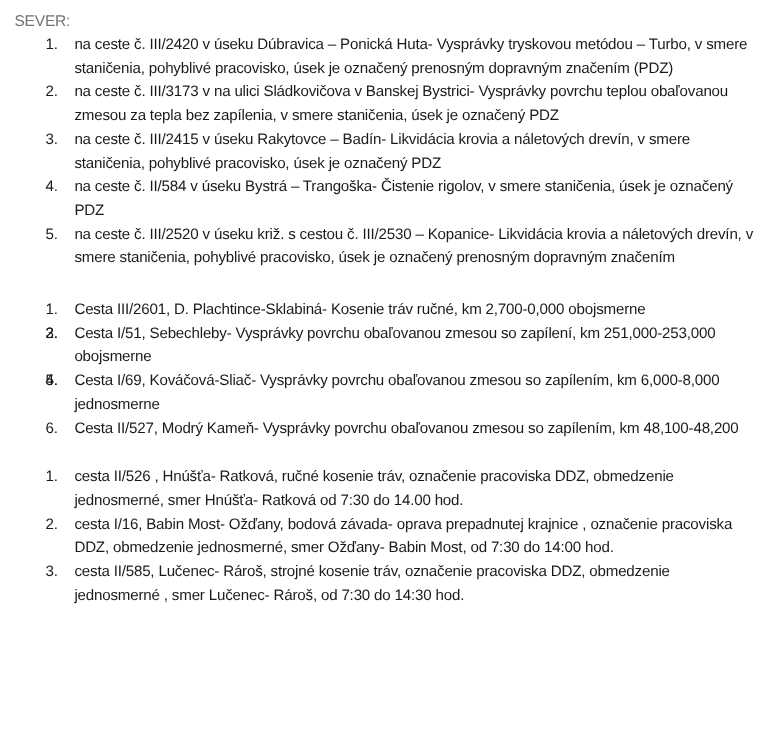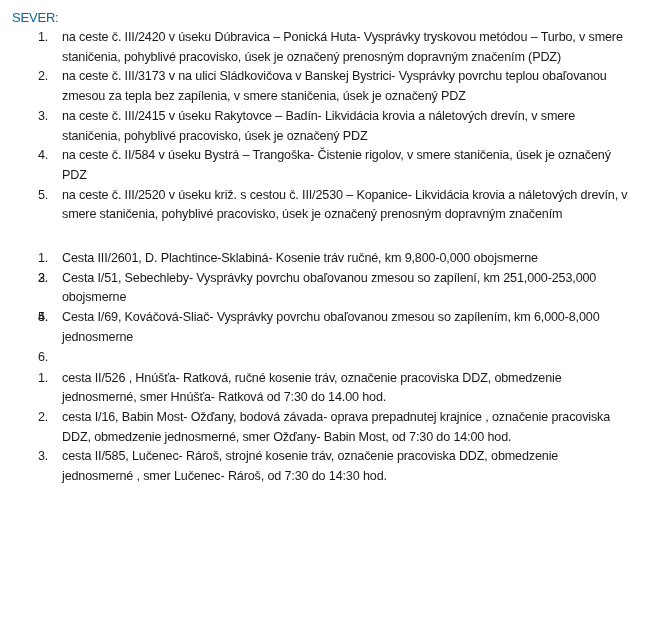--- a/index.html
+++ b/index.html
@@ -1,19 +1,19 @@
 <!DOCTYPE html>
 <html><head>
 <meta charset="utf-8">
 <style>
   html, body { margin: 0; padding: 0; background: #ffffff; }
   body { width: 648px; height: 627px; overflow: hidden; font-family: "Liberation Sans", sans-serif; font-size: 12.6px; color: #1a1a1a; }
   .page { position: relative; padding: 8px 0 0 0; }
   .section { margin: 0; }
-  .section-title { color: #0369a1; margin: 0 0 0 12px; line-height: 20px; height: 20px; font-size: 13px; letter-spacing: -0.2px; }
+  .section-title { color: #737373; margin: 0 0 0 12px; line-height: 20px; height: 20px; font-size: 13px; letter-spacing: -0.2px; }
   ol.items { list-style: none; margin: 0; padding: 0; }
   ol.items li { position: relative; padding-left: 62px; padding-right: 20px; line-height: 19.7px; letter-spacing: -0.15px; }
   ol.items li .num { position: absolute; left: 38px; top: 0; }
   .gap-sever { height: 24px; }
   .gap-stred { height: 21px; }
 </style>
 </head>
 <body>
 
 <div class="page">
@@ -26,26 +26,26 @@
       <li><span class="num">3.</span><span>na ceste č. III/2415 v úseku Rakytovce – Badín- Likvidácia krovia a náletových drevín, v smere staničenia, pohyblivé pracovisko, úsek je označený PDZ</span></li>
       <li><span class="num">4.</span><span>na ceste č. II/584 v úseku Bystrá – Trangoška- Čistenie rigolov, v smere staničenia, úsek je označený PDZ</span></li>
       <li><span class="num">5.</span><span>na ceste č. III/2520 v úseku križ.  s cestou č. III/2530 – Kopanice- Likvidácia krovia a náletových drevín, v smere staničenia, pohyblivé pracovisko, úsek je označený prenosným dopravným značením</span></li>
     </ol>
   </div>
 
   <div class="gap-sever"></div>
 
   <div class="section">
     <ol class="items">
-      <li><span class="num">1.</span><span>Cesta III/2601, D. Plachtince-Sklabiná- Kosenie tráv ručné, km 9,800-0,000 obojsmerne</span></li>
+      <li><span class="num">1.</span><span>Cesta III/2601, D. Plachtince-Sklabiná- Kosenie tráv ručné, km 2,700-0,000 obojsmerne</span></li>
       <li><span class="num">2.</span></li>
       <li><span class="num">3.</span><span>Cesta I/51, Sebechleby- Vysprávky povrchu obaľovanou zmesou so zapílení, km 251,000-253,000 obojsmerne</span></li>
       <li><span class="num">4.</span></li>
       <li><span class="num">5.</span><span>Cesta I/69, Kováčová-Sliač- Vysprávky povrchu obaľovanou zmesou so zapílením, km 6,000-8,000 jednosmerne</span></li>
-      <li><span class="num">6.</span></li>
+      <li><span class="num">6.</span><span>Cesta II/527, Modrý Kameň- Vysprávky povrchu obaľovanou zmesou so zapílením, km 48,100-48,200</span></li>
     </ol>
   </div>
 
   <div class="gap-stred"></div>
 
   <div class="section">
     <ol class="items">
       <li><span class="num">1.</span><span>cesta II/526 , Hnúšťa- Ratková, ručné kosenie tráv, označenie pracoviska DDZ, obmedzenie jednosmerné, smer Hnúšťa- Ratková od 7:30 do 14.00 hod.</span></li>
       <li><span class="num">2.</span><span>cesta I/16, Babin Most- Ožďany, bodová závada- oprava prepadnutej krajnice  , označenie pracoviska DDZ, obmedzenie jednosmerné, smer Ožďany- Babin Most, od 7:30 do 14:00 hod.</span></li>
       <li><span class="num">3.</span><span>cesta II/585, Lučenec- Rároš, strojné kosenie tráv, označenie pracoviska DDZ, obmedzenie jednosmerné , smer Lučenec- Rároš, od 7:30 do 14:30 hod.</span></li>

